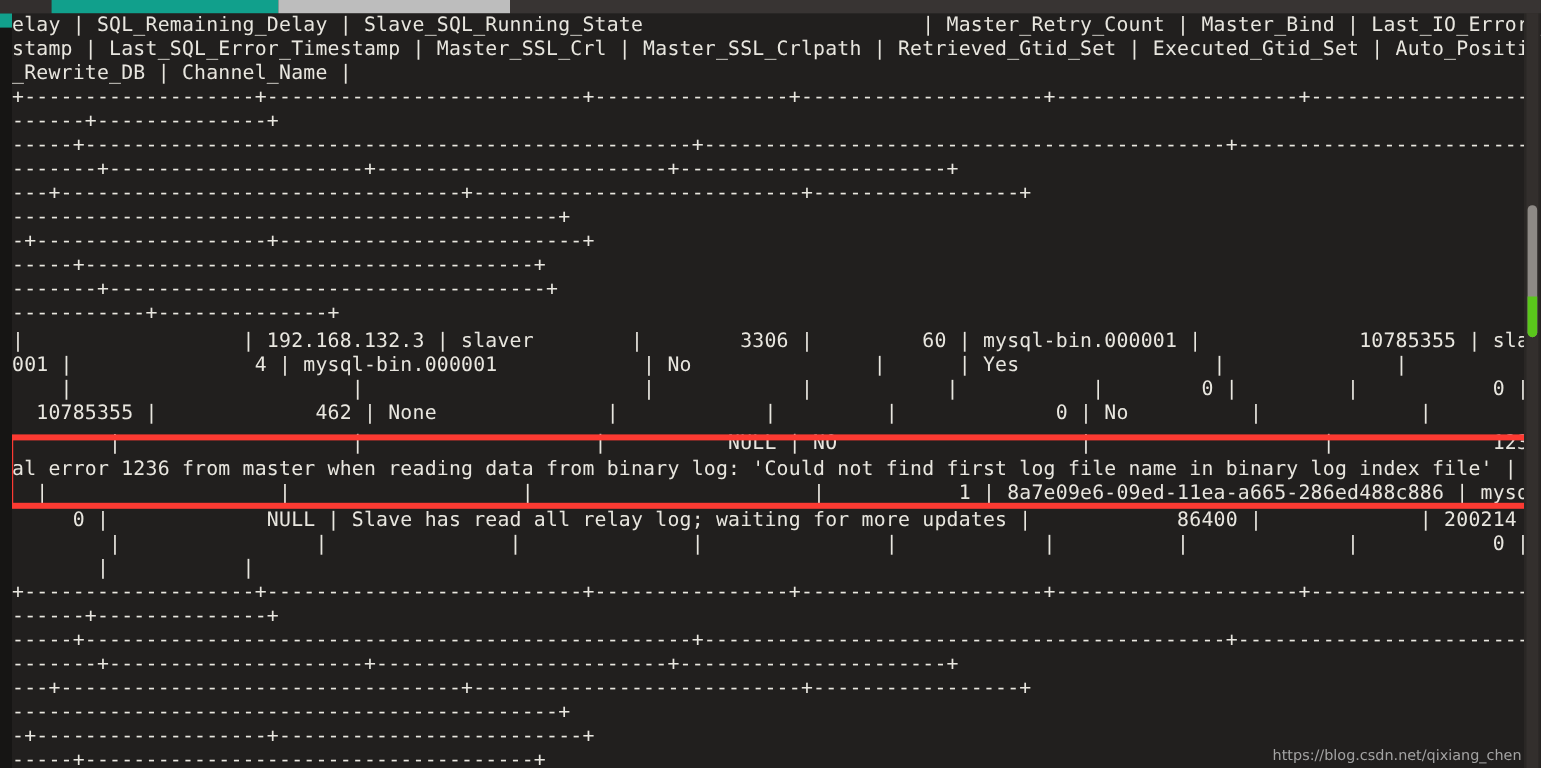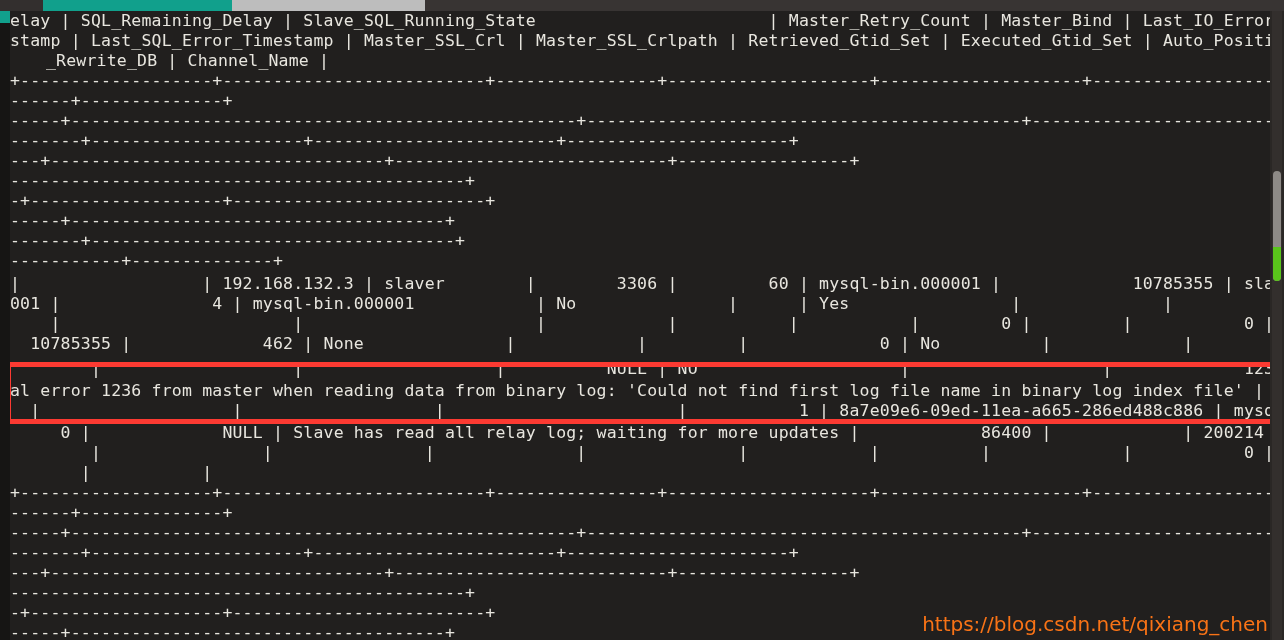--- a/index.html
+++ b/index.html
@@ -123,22 +123,22 @@
     box-sizing: border-box;
     z-index: 20;
     pointer-events: none;
   }
 
   
   #watermark {
     position: absolute;
     right: 16px;
     bottom: 4px;
-    font-size: 20px;
-    color: #f97316;
+    font-size: 12px;
+    color: #a3a3a3;
     font-family: "DejaVu Sans", "Liberation Sans", sans-serif;
     z-index: 25;
     white-space: pre;
   }
 </style>
 </head>
 <body>
 
 <div id="screen">
 
@@ -149,21 +149,21 @@
     <div class="seg seg-rest"></div>
   </div>
 
   <div id="gutter">
     <div class="nub"></div>
   </div>
 
   <div id="term">
       <div class="line" style="top: 0px;">elay | SQL_Remaining_Delay | Slave_SQL_Running_State                       | Master_Retry_Count | Master_Bind | Last_IO_Error_Time</div>
       <div class="line" style="top: 20px;">stamp | Last_SQL_Error_Timestamp | Master_SSL_Crl | Master_SSL_Crlpath | Retrieved_Gtid_Set | Executed_Gtid_Set | Auto_Position | Replicate</div>
-      <div class="line" style="top: 40px; margin-left: 36px;">_Rewrite_DB | Channel_Name |</div>
+      <div class="line" style="top: 40px;">_Rewrite_DB | Channel_Name |</div>
       <div class="line" style="top: 60px;">+-------------------+--------------------------+----------------+--------------------+--------------------+-------------------+---------------+-----------</div>
       <div class="line" style="top: 80px;">------+--------------+</div>
       <div class="line" style="top: 100px;">-----+--------------------------------------------------+-------------------------------------------+-------------------------+----------------+</div>
       <div class="line" style="top: 120px;">-------+---------------------+------------------------+----------------------+</div>
       <div class="line" style="top: 140px;">---+---------------------------------+---------------------------+-----------------+</div>
       <div class="line" style="top: 160px;">---------------------------------------------+</div>
       <div class="line" style="top: 180px;">-+-------------------+-------------------------+</div>
       <div class="line" style="top: 200px;">-----+-------------------------------------+</div>
       <div class="line" style="top: 220px;">-------+------------------------------------+</div>
       <div class="line" style="top: 240px;">-----------+--------------+</div>

